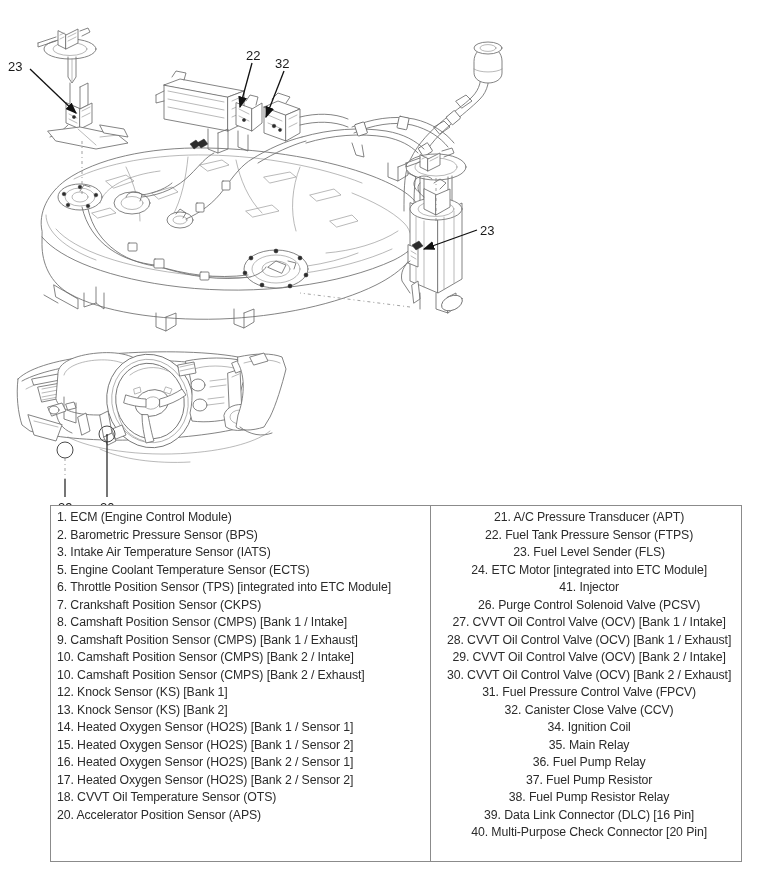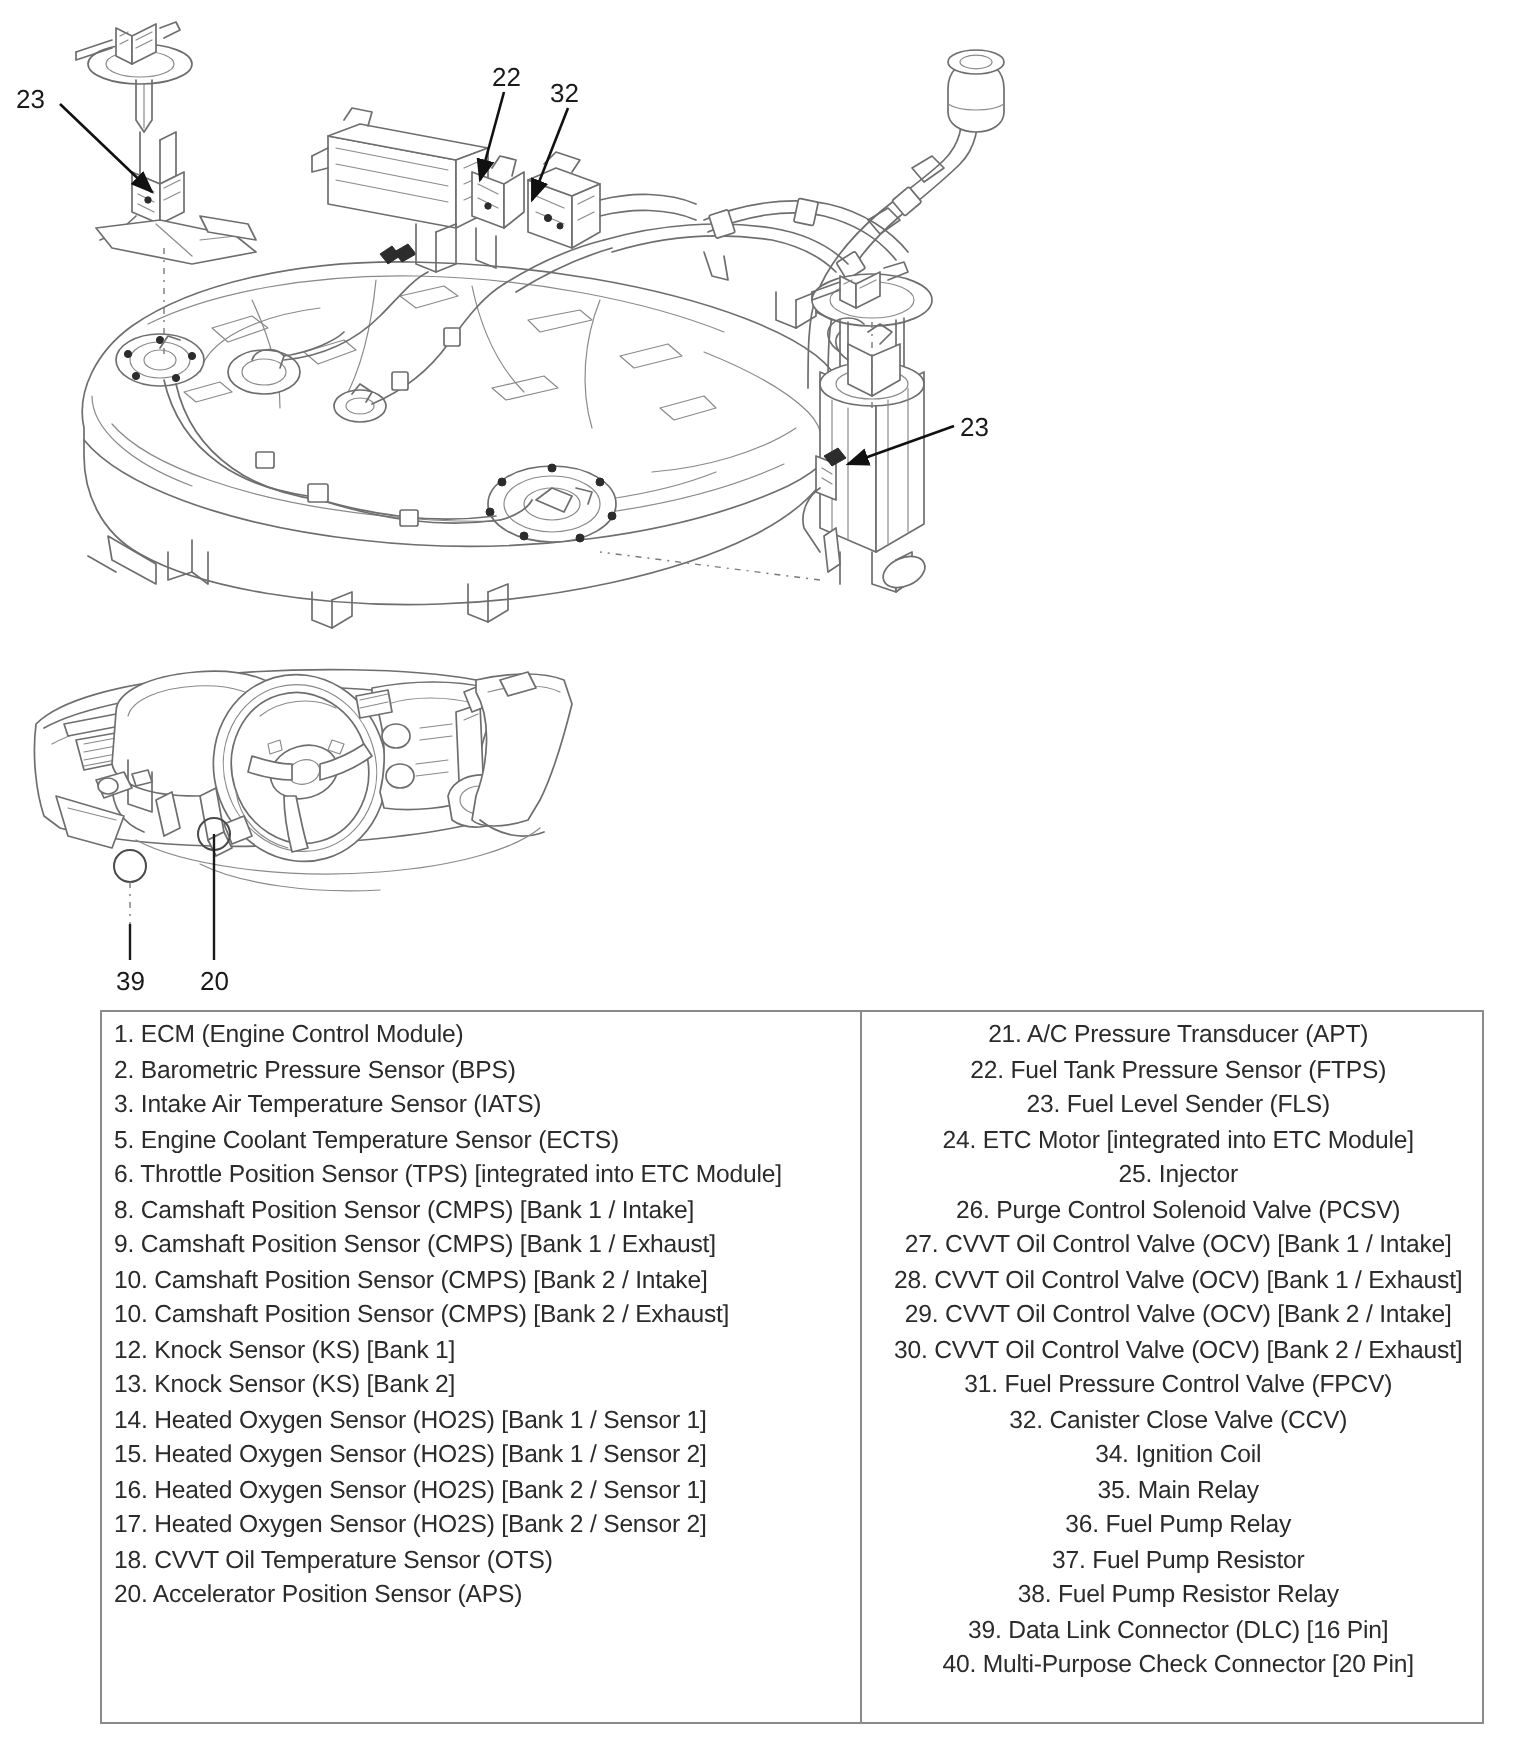--- a/index.html
+++ b/index.html
@@ -11,21 +11,21 @@
     width: 762px;
     height: 874px;
     position: relative;
     font-family: "Liberation Sans", sans-serif;
     overflow: hidden;
   }
 
   
   #illustration-area {
     position: absolute;
-    left: 0; top: 0;
+    left: 0; top: 17px;
     width: 605px;
     height: 500px;
   }
   #illustration-area svg {
     display: block;
   }
 
   .callout-label {
     font-family: "Liberation Sans", sans-serif;
     font-size: 13px;
@@ -478,39 +478,40 @@
   </svg>
 </div>
 
 <div id="component-table">
   <div class="table-col col-left">
       <div class="legend-item">1. ECM (Engine Control Module)</div>
       <div class="legend-item">2. Barometric Pressure Sensor (BPS)</div>
       <div class="legend-item">3. Intake Air Temperature Sensor (IATS)</div>
       <div class="legend-item">5. Engine Coolant Temperature Sensor (ECTS)</div>
       <div class="legend-item">6. Throttle Position Sensor (TPS) [integrated into ETC Module]</div>
+      <div class="legend-item">7. Crankshaft Position Sensor (CKPS)</div>
       <div class="legend-item">8. Camshaft Position Sensor (CMPS) [Bank 1 / Intake]</div>
       <div class="legend-item">9. Camshaft Position Sensor (CMPS) [Bank 1 / Exhaust]</div>
       <div class="legend-item">10. Camshaft Position Sensor (CMPS) [Bank 2 / Intake]</div>
       <div class="legend-item">10. Camshaft Position Sensor (CMPS) [Bank 2 / Exhaust]</div>
       <div class="legend-item">12. Knock Sensor (KS) [Bank 1]</div>
       <div class="legend-item">13. Knock Sensor (KS) [Bank 2]</div>
       <div class="legend-item">14. Heated Oxygen Sensor (HO2S) [Bank 1 / Sensor 1]</div>
       <div class="legend-item">15. Heated Oxygen Sensor (HO2S) [Bank 1 / Sensor 2]</div>
       <div class="legend-item">16. Heated Oxygen Sensor (HO2S) [Bank 2 / Sensor 1]</div>
       <div class="legend-item">17. Heated Oxygen Sensor (HO2S) [Bank 2 / Sensor 2]</div>
       <div class="legend-item">18. CVVT Oil Temperature Sensor (OTS)</div>
       <div class="legend-item">20. Accelerator Position Sensor (APS)</div>
     </div>
   <div class="table-col col-right">
       <div class="legend-item">21. A/C Pressure Transducer (APT)</div>
       <div class="legend-item">22. Fuel Tank Pressure Sensor (FTPS)</div>
       <div class="legend-item">23. Fuel Level Sender (FLS)</div>
       <div class="legend-item">24. ETC Motor [integrated into ETC Module]</div>
-      <div class="legend-item">25. Injector</div>
+      <div class="legend-item">41. Injector</div>
       <div class="legend-item">26. Purge Control Solenoid Valve (PCSV)</div>
       <div class="legend-item">27. CVVT Oil Control Valve (OCV) [Bank 1 / Intake]</div>
       <div class="legend-item">28. CVVT Oil Control Valve (OCV) [Bank 1 / Exhaust]</div>
       <div class="legend-item">29. CVVT Oil Control Valve (OCV) [Bank 2 / Intake]</div>
       <div class="legend-item">30. CVVT Oil Control Valve (OCV) [Bank 2 / Exhaust]</div>
       <div class="legend-item">31. Fuel Pressure Control Valve (FPCV)</div>
       <div class="legend-item">32. Canister Close Valve (CCV)</div>
       <div class="legend-item">34. Ignition Coil</div>
       <div class="legend-item">35. Main Relay</div>
       <div class="legend-item">36. Fuel Pump Relay</div>

